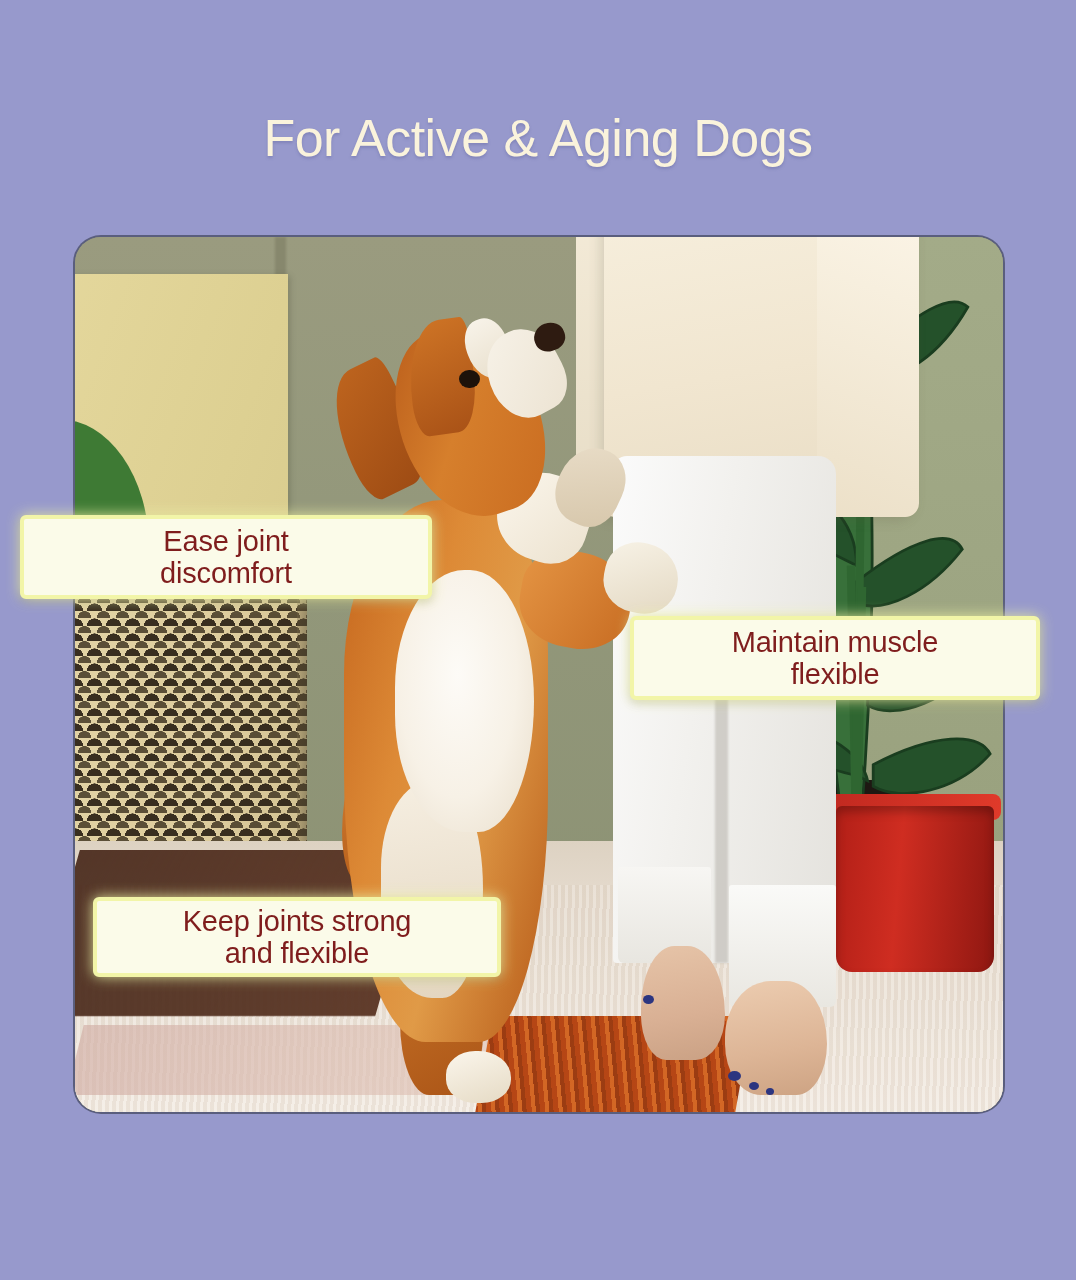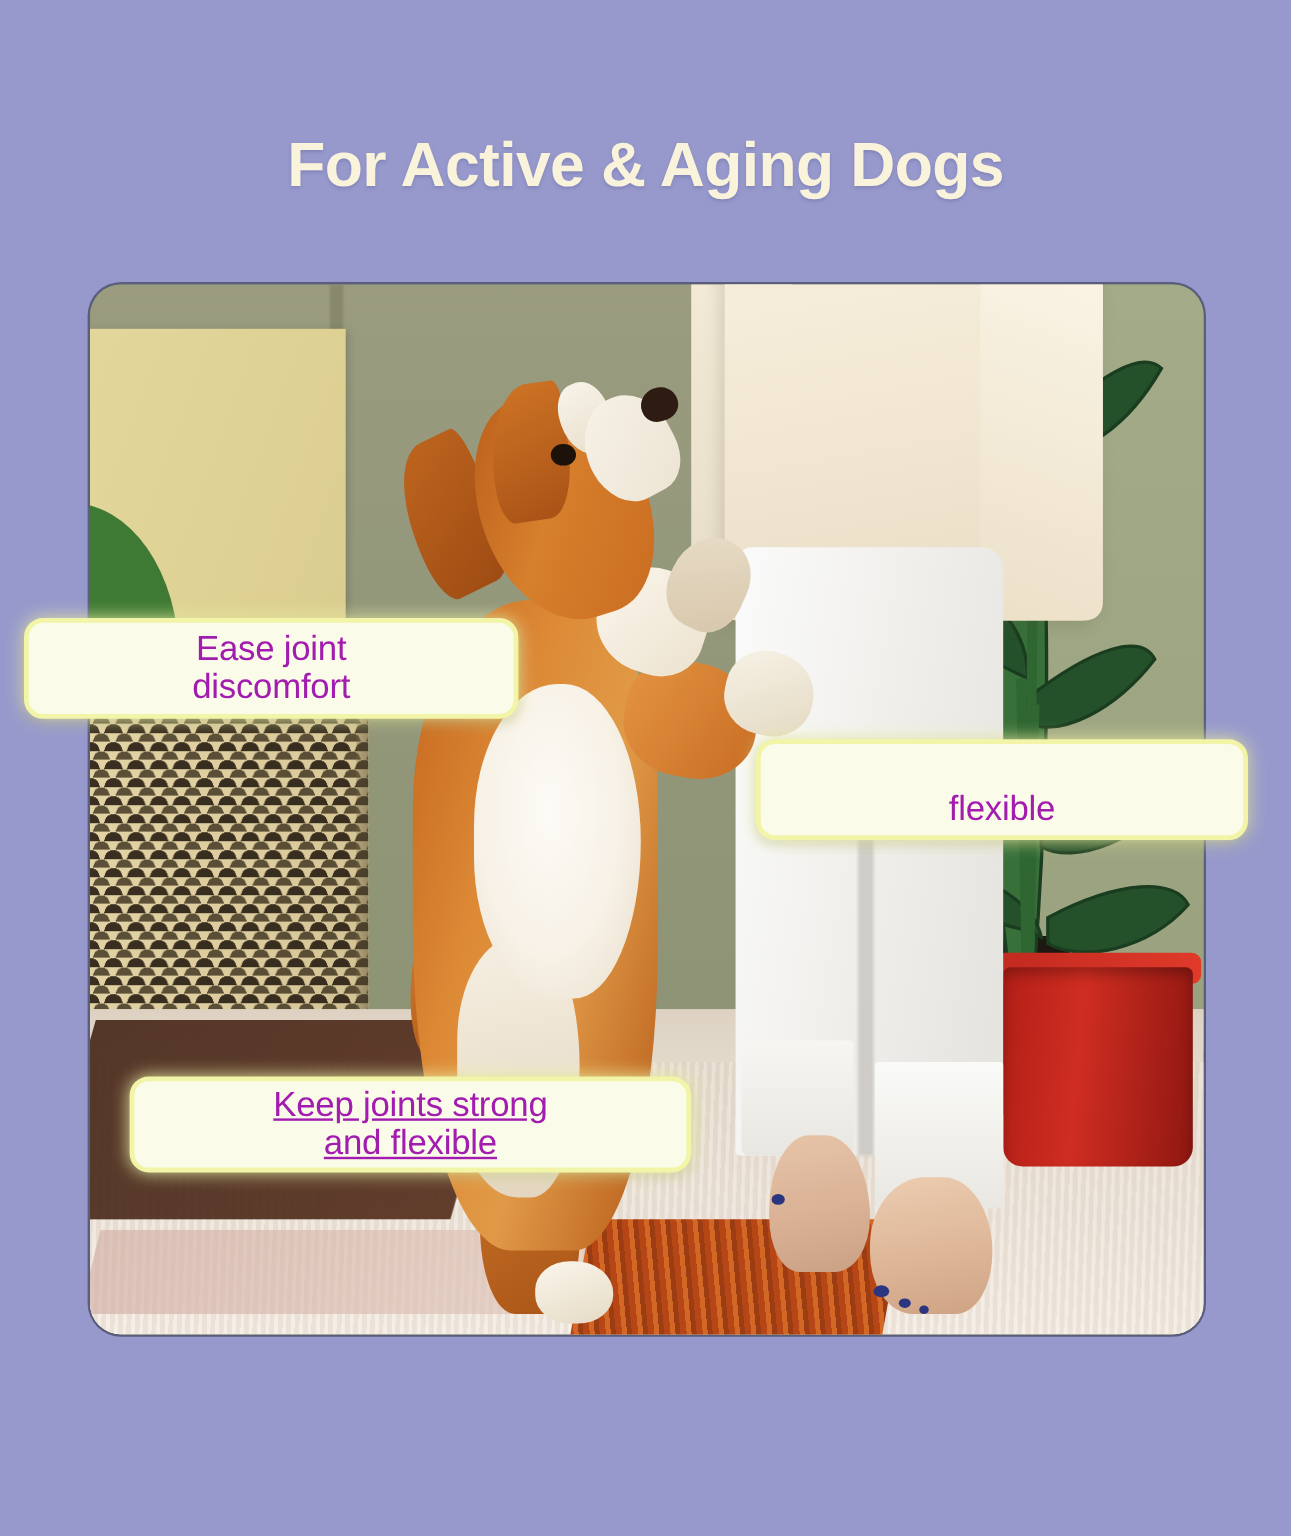--- a/index.html
+++ b/index.html
@@ -18,21 +18,21 @@
   }
 
   
   .headline {
     position: absolute;
     top: 110px;
     left: 0;
     width: 1076px;
     text-align: center;
     font-size: 52px;
-    font-weight: bold;
+    font-weight: normal;
     letter-spacing: -0.5px;
     color: #faf3dc;
     text-shadow: 0 2px 3px rgba(90,92,150,0.35);
     line-height: 1.1;
     white-space: nowrap;
   }
 
   
   .photo-card {
     position: absolute;
@@ -393,35 +393,35 @@
     background: linear-gradient(180deg,#d9883a,#b8601c);
     border-radius: 50% 30% 40% 50%;
     transform: rotate(8deg);
   }
 
   
   .pill {
     position: absolute;
     background: #fbfbe9;
     border: 4px solid #f2f5a8;
-    border-radius: 16px;
-    color: #a21caf;
+    border-radius: 6px;
+    color: #7f1d1d;
     font-size: 29px;
     line-height: 1.12;
     text-align: center;
     display: flex;
     align-items: center;
     justify-content: center;
     padding: 6px 14px;
     box-shadow: 0 0 14px rgba(242,245,168,0.9), 0 3px 10px rgba(0,0,0,0.18);
     letter-spacing: -0.2px;
   }
   #pill-ease      { left: 20px;  top: 515px; width: 412px; height: 84px; }
   #pill-muscle    { left: 630px; top: 616px; width: 410px; height: 84px; }
-  #pill-flexible  { left: 108px;  top: 897px; width: 468px; height: 80px; text-decoration: underline; }
+  #pill-flexible  { left: 93px;  top: 897px; width: 408px; height: 80px; }
 </style>
 </head>
 <body>
 
 <h1 class="headline">For Active &amp; Aging Dogs</h1>
 
 <div class="photo-card">
   <div class="scene">
 
     <div class="wall"></div>
@@ -507,21 +507,21 @@
 
 <div class="pill" id="pill-ease">
   <span>
     <span>Ease joint</span><br>
     <span>discomfort</span>
   </span>
 </div>
 
 <div class="pill" id="pill-muscle">
   <span>
-    <br>
+    <span>Maintain muscle</span><br>
     <span>flexible</span>
   </span>
 </div>
 
 <div class="pill" id="pill-flexible">
   <span>
     <span>Keep joints strong</span><br>
     <span>and flexible</span>
   </span>
 </div>

